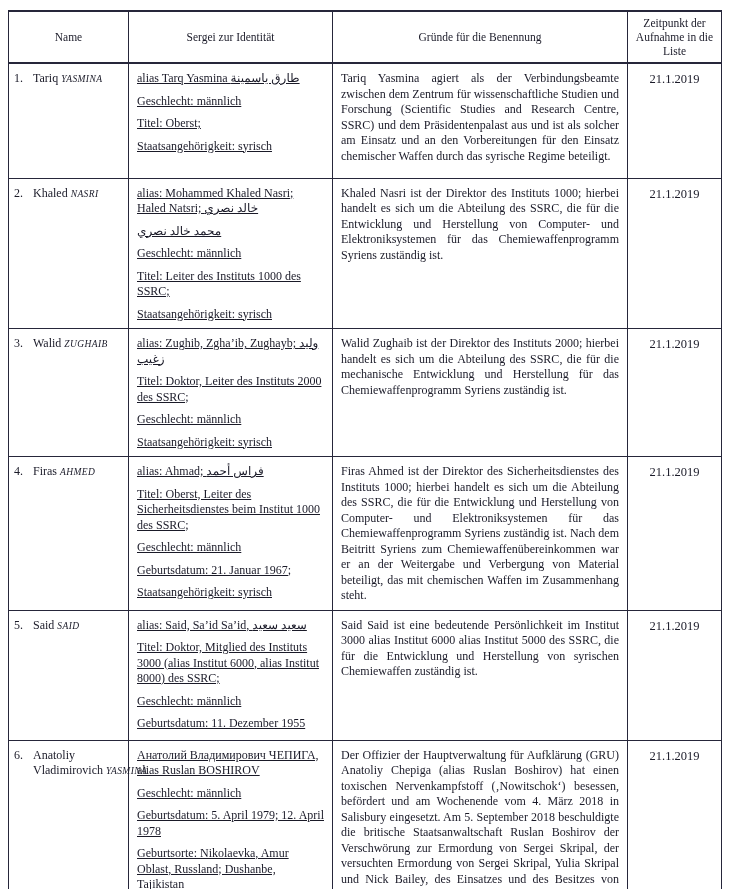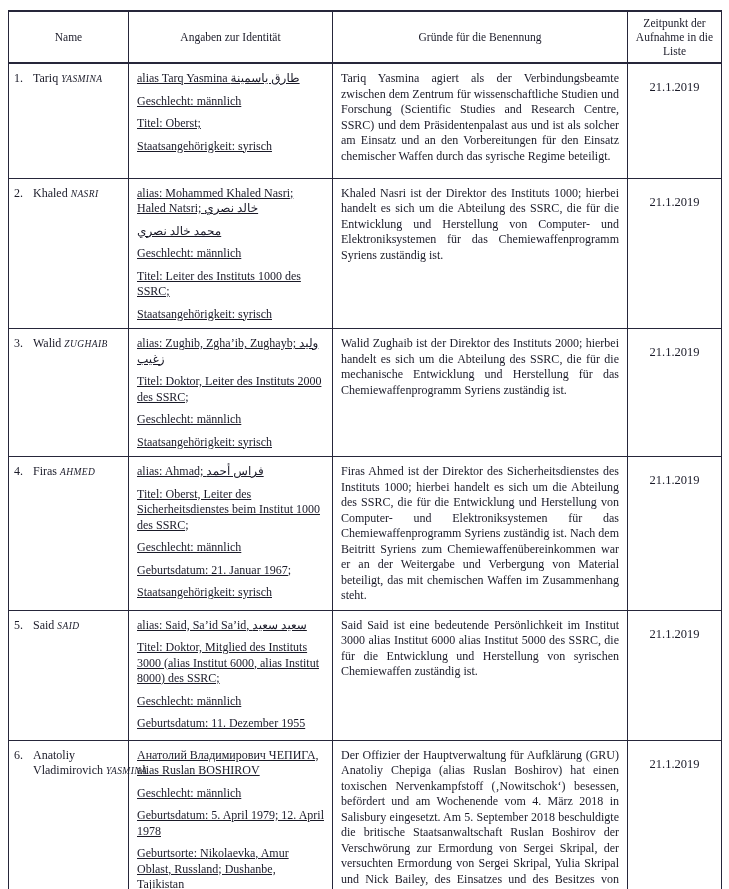--- a/index.html
+++ b/index.html
@@ -44,36 +44,36 @@
   .name-num{flex:0 0 19px;}
   .nm{flex:1 1 auto;}
   .sc{font-size:9.5px;letter-spacing:.4px;margin-left:3px;font-style:italic;}
   
   td.ident-td p{margin:0 0 7px 0;text-decoration:underline;}
   td.ident-td p:last-child{margin-bottom:0;}
   
   td.reason-td{text-align:justify;}
   td.reason-td p{margin:0;}
   
-  td.date-td{text-align:center;font-size:12.5px;padding-top:16px;}
+  td.date-td{text-align:center;font-size:12.5px;padding-top:8px;}
 </style>
 </head>
 <body>
 
 <table class="doc-table">
   <colgroup>
       <col class="c1">
       <col class="c2">
       <col class="c3">
       <col class="c4">
     </colgroup>
   <tbody>
       <tr class="hr">
     <th>Name</th>
-    <th>Angaben zur Identität</th>
+    <th>Sergei zur Identität</th>
     <th>Gründe für die Benennung</th>
     <th>Zeitpunkt der Aufnahme in die Liste</th>
   </tr>
 
   <tr class="r0">
     <td class="name-td">
       <div class="name-wrap">
         <span class="name-num">1.</span>
         <div class="nm"><span>Tariq</span><span class="sc">YASMINA</span></div>
       </div>

